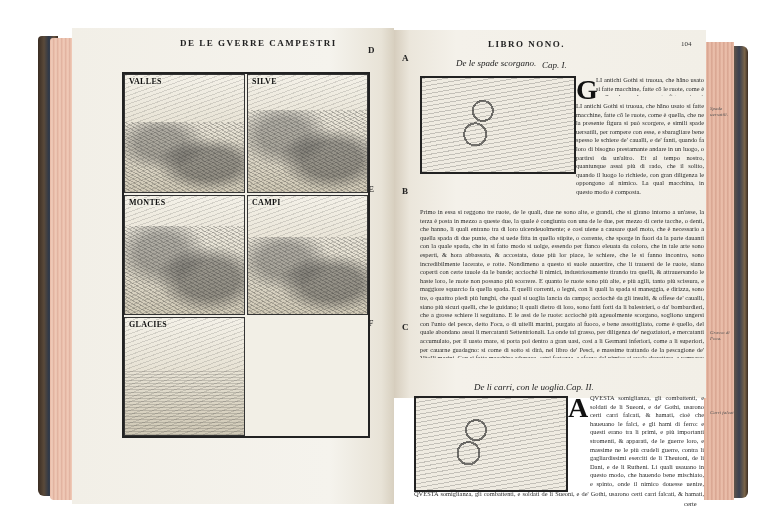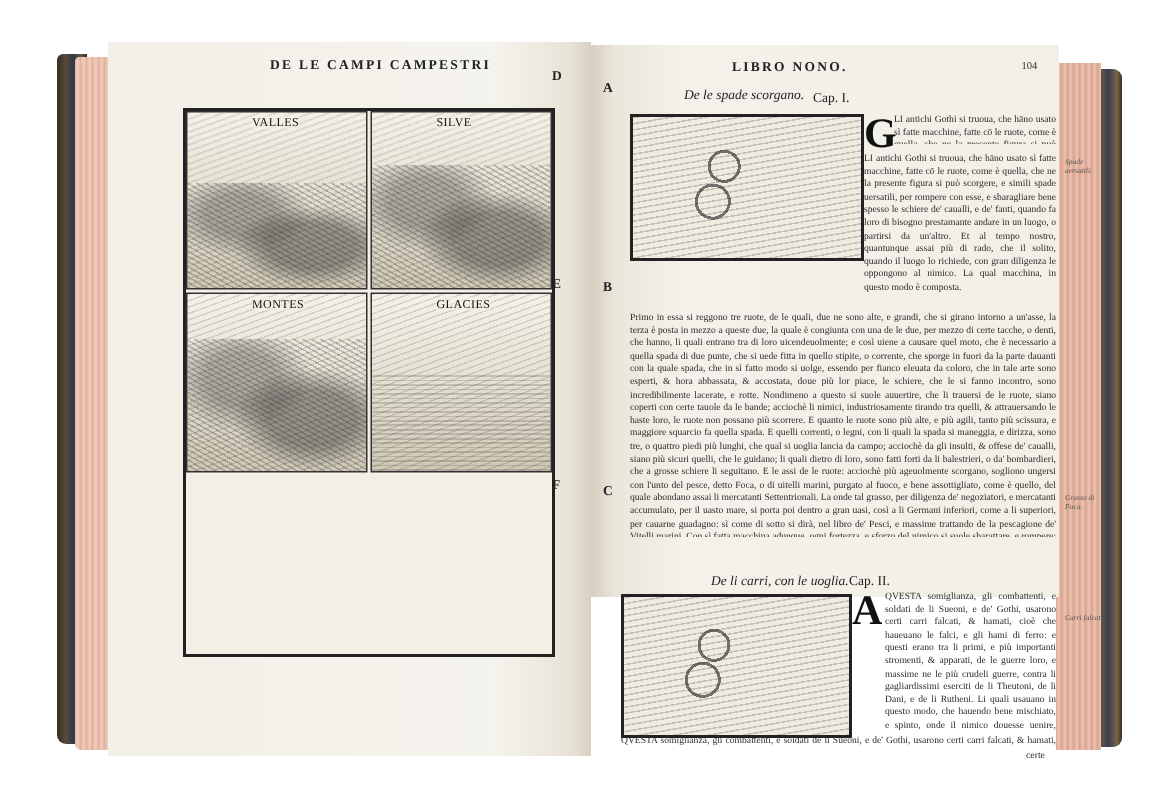--- a/index.html
+++ b/index.html
@@ -47,34 +47,34 @@
     border:2px solid #222; background:#f2efe6;
     display:grid; grid-template-columns:1fr 1fr; grid-template-rows:1fr 1fr 1fr; gap:2px;
   }
   .panel {
     position:relative; border:1px solid #333; overflow:hidden;
     background:
       repeating-linear-gradient(160deg, rgba(40,40,40,0.15) 0 1px, transparent 1px 4px),
       linear-gradient(180deg,#f4f1e8 0%,#e7e2d4 45%,#cfc8b5 100%);
   }
   .panel-label {
-    position:absolute; left:4px; top:2px; font-size:8px; font-weight:normal; color:#111;
-    letter-spacing:0.3px; background:rgba(244,241,232,0.6);margin-left:39px;
+    position:absolute; left:4px; top:2px; font-size:8px; font-weight:bold; color:#111;
+    letter-spacing:0.3px; background:rgba(244,241,232,0.6);
   }
   .hill {
     position:absolute; left:0; right:0; bottom:0; height:60%;
     background:
       radial-gradient(ellipse at 30% 30%, rgba(60,60,60,0.35) 0 20%, transparent 40%),
       radial-gradient(ellipse at 70% 60%, rgba(40,40,40,0.4) 0 25%, transparent 45%),
       repeating-linear-gradient(30deg, rgba(30,30,30,0.25) 0 1px, transparent 1px 3px);
   }
   .section-title {
     position:absolute; font-style:italic; font-size:9px; color:#222;
   }
-  .cap { position:absolute; font-size:9px; color:#222;text-align:center; }
+  .cap { position:absolute; font-style:italic; font-size:9px; color:#222;text-align:center; }
   .woodcut {
     position:absolute; border:2px solid #222;
     background:
       radial-gradient(circle at 35% 60%, transparent 0 10px, rgba(30,30,30,0.6) 10px 12px, transparent 12px),
       radial-gradient(circle at 40% 35%, transparent 0 9px, rgba(30,30,30,0.6) 9px 11px, transparent 11px),
       repeating-linear-gradient(170deg, rgba(40,40,40,0.22) 0 1px, transparent 1px 4px),
       #efebe1;
   }
   .dropcap {
     position:absolute; font-size:28px; line-height:28px; color:#111; font-weight:bold;
@@ -91,37 +91,41 @@
 </head>
 <body>
 
 <div class="book">
   <div class="cover-left"></div>
   <div class="cover-right"></div>
   <div class="edges-left"></div>
   <div class="edges-right"></div>
 
   <div class="page page-left">
-    <div class="running-head" style="left:108px; top:10px;">DE LE CAMPI CAMPESTRI</div>
+    <div class="running-head" style="left:108px; top:10px;">DE LE GVERRE CAMPESTRI</div>
     <div class="sig" style="left:296px; top:17px;">D</div>
     <div class="sig" style="left:296px; top:156px;">E</div>
     <div class="sig" style="left:296px; top:290px;">F</div>
 
     <div class="woodcut-grid" style="left:50px; top:44px;">
       <div class="panel">
         <div class="hill"></div>
         <span class="panel-label">VALLES</span>
       </div>
       <div class="panel">
         <div class="hill" style="height:70%;"></div>
         <span class="panel-label">SILVE</span>
       </div>
       <div class="panel">
         <div class="hill" style="height:75%;"></div>
         <span class="panel-label">MONTES</span>
+      </div>
+      <div class="panel">
+        <div class="hill" style="height:65%;"></div>
+        <span class="panel-label">CAMPI</span>
       </div>
       <div class="panel">
         <div class="hill" style="height:55%; background:repeating-linear-gradient(0deg, rgba(40,40,40,0.18) 0 1px, transparent 1px 3px);"></div>
         <span class="panel-label">GLACIES</span>
       </div>
     </div>
   </div>
 
   <div class="page page-right">
     <div class="running-head" style="left:94px; top:9px;">LIBRO NONO.</div>

